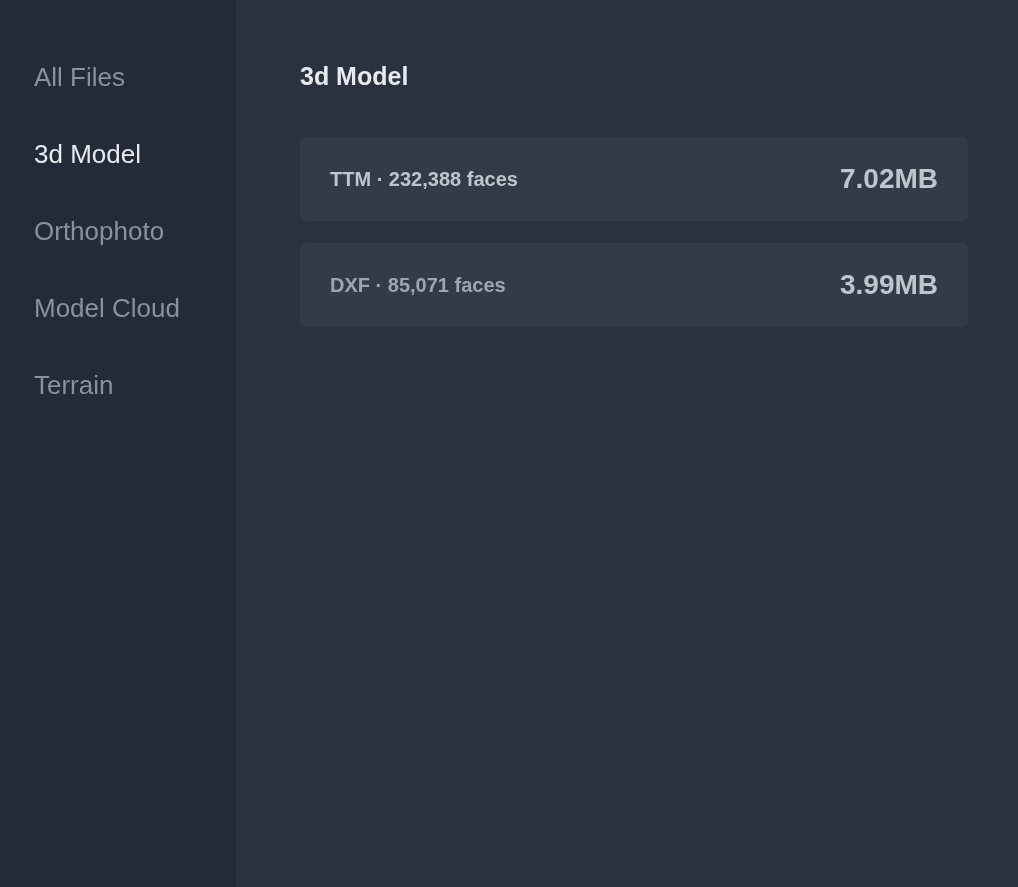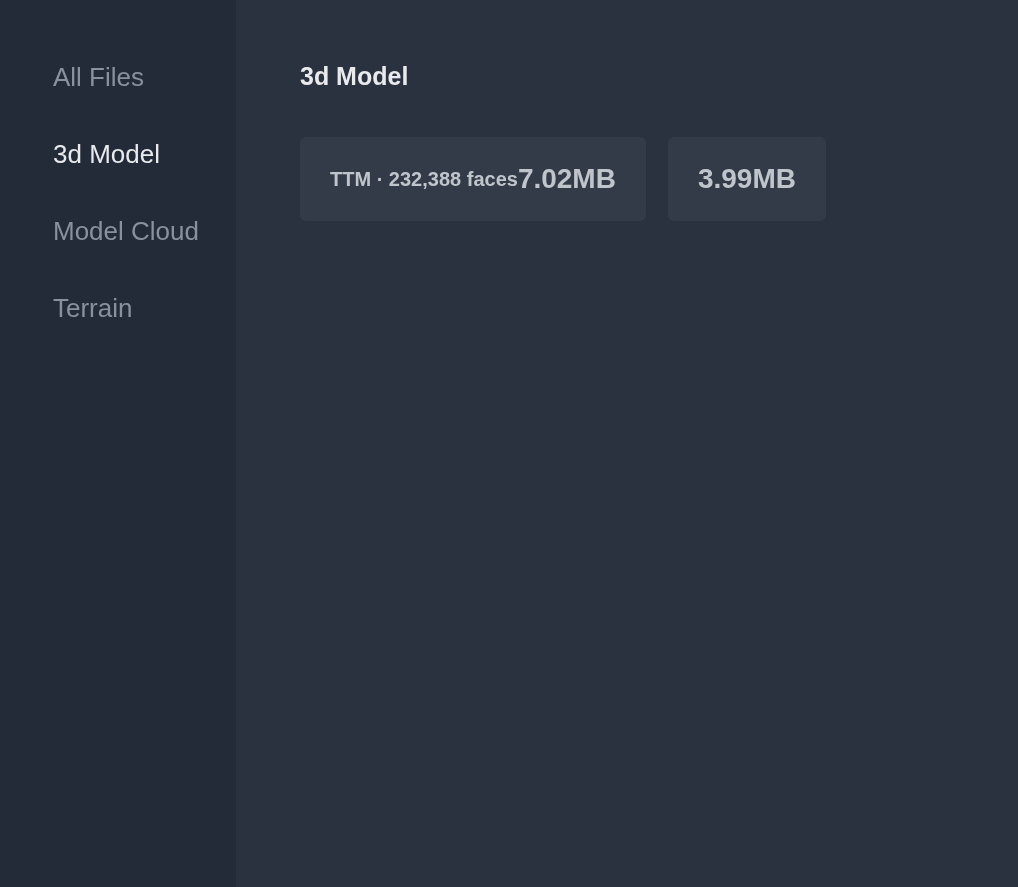--- a/index.html
+++ b/index.html
@@ -18,21 +18,21 @@
     
     .app {
       display: flex;
       height: 100%;
     }
     
     .sidebar {
       width: 236px;
       background: #232b38;
       padding-top: 60px;
-      padding-left: 53px;
+      padding-left: 34px;
       padding-right: 30px;
     }
     
     .sidebar-item {
       color: #8a919e;
       font-size: 26px;
       font-weight: 400;
       margin-bottom: 42px;
       cursor: pointer;
       line-height: 1.35;
@@ -51,21 +51,21 @@
     
     .page-title {
       color: #e8eaed;
       font-size: 25px;
       font-weight: 700;
       margin-bottom: 46px;
     }
     
     .file-list {
       display: flex;
-      flex-direction: row;
+      flex-direction: column;
       gap: 22px;
     }
     
     .file-row {
       background: #333b49;
       border-radius: 6px;
       padding: 26px 30px;
       display: flex;
       justify-content: space-between;
       align-items: center;
@@ -93,33 +93,37 @@
 
 <div class="app">
   <div class="sidebar">
     <div class="sidebar-item">
       <span>All Files</span>
     </div>
     <div class="sidebar-item active">
       <span>3d Model</span>
     </div>
     <div class="sidebar-item">
+      <span>Orthophoto</span>
+    </div>
+    <div class="sidebar-item">
       <span>Model Cloud</span>
     </div>
     <div class="sidebar-item">
       <span>Terrain</span>
     </div>
   </div>
 
   <div class="main">
     <h1 class="page-title">3d Model</h1>
 
     <div class="file-list">
       <div class="file-row">
         <span class="file-label">TTM · 232,388 faces</span>
         <span class="file-size">7.02MB</span>
       </div>
       <div class="file-row">
+        <span class="file-label">DXF · 85,071 faces</span>
         <span class="file-size">3.99MB</span>
       </div>
     </div>
   </div>
 </div>
 
 </body></html>

